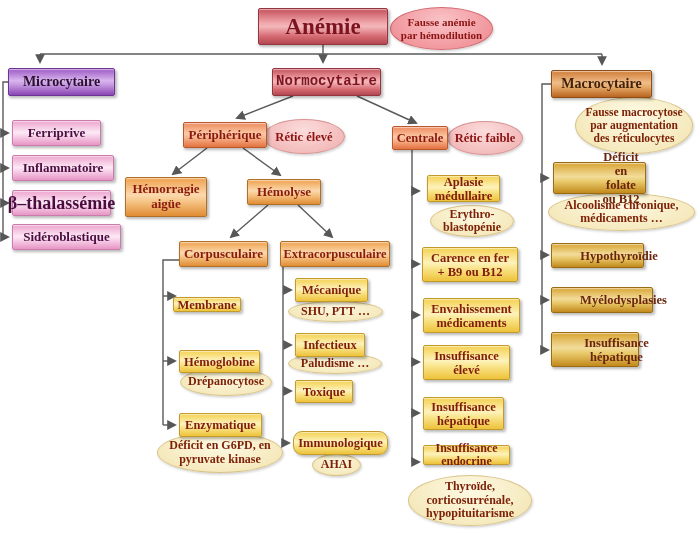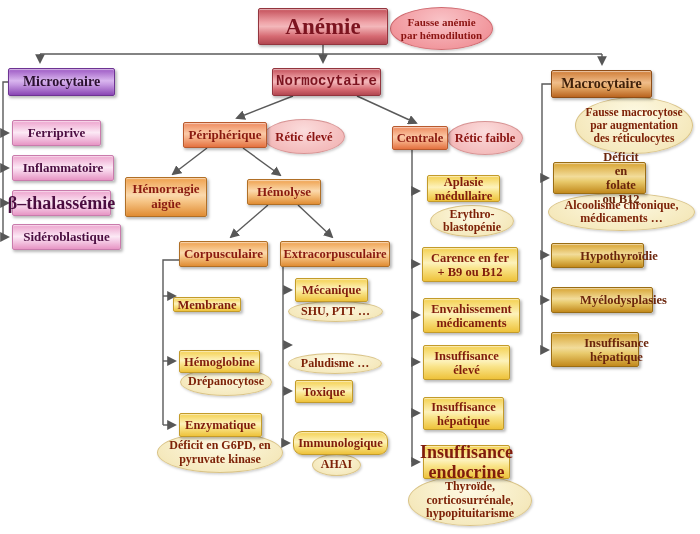--- a/index.html
+++ b/index.html
@@ -117,32 +117,33 @@
 
   <div class="node box c-yellow nw" style="left:173px;top:285px;width:68px;height:15px;font-size:12.5px;margin-top:12px;">Membrane</div>
   <div class="node ellipse e-cream nw" style="left:180px;top:368px;width:92px;height:28px;font-size:12px;">Drépanocytose</div>
   <div class="node box c-yellow nw" style="left:179px;top:350px;width:81px;height:23px;font-size:12.5px;">Hémoglobine</div>
   <div class="node ellipse e-cream" style="left:157px;top:432px;width:126px;height:41px;font-size:12px;">Déficit en G6PD, en pyruvate kinase</div>
   <div class="node box c-yellow nw" style="left:179px;top:413px;width:83px;height:24px;font-size:12.5px;">Enzymatique</div>
 
   <div class="node ellipse e-cream nw" style="left:288px;top:301px;width:95px;height:21px;font-size:12px;">SHU, PTT …</div>
   <div class="node box c-yellow nw" style="left:295px;top:278px;width:73px;height:24px;font-size:12.5px;">Mécanique</div>
   <div class="node ellipse e-cream nw" style="left:288px;top:353px;width:94px;height:21px;font-size:12px;">Paludisme …</div>
+  <div class="node box c-yellow nw" style="left:295px;top:333px;width:70px;height:24px;font-size:12.5px;">Infectieux</div>
   <div class="node box c-yellow nw" style="left:295px;top:380px;width:58px;height:23px;font-size:12.5px;">Toxique</div>
   <div class="node ellipse e-cream nw" style="left:312px;top:454px;width:49px;height:22px;font-size:12px;">AHAI</div>
   <div class="node box c-yellow nw" style="left:293px;top:431px;width:95px;height:24px;font-size:12.5px;border-radius:9px;">Immunologique</div>
 
   <div class="node ellipse e-cream" style="left:430px;top:205px;width:84px;height:32px;font-size:12px;">Erythro-blastopénie</div>
   <div class="node box c-yellow" style="left:427px;top:175px;width:73px;height:27px;font-size:12.5px;">Aplasie médullaire</div>
   <div class="node box c-yellow" style="left:422px;top:247px;width:96px;height:35px;font-size:12.5px;">Carence en fer + B9 ou B12</div>
   <div class="node box c-yellow" style="left:423px;top:298px;width:97px;height:35px;font-size:12.5px;">Envahissement médicaments</div>
   <div class="node box c-yellow" style="left:423px;top:345px;width:87px;height:35px;font-size:12.5px;">Insuffisance élevé</div>
   <div class="node box c-yellow" style="left:423px;top:397px;width:81px;height:33px;font-size:12.5px;">Insuffisance hépatique</div>
   <div class="node ellipse e-cream" style="left:408px;top:475px;width:124px;height:51px;font-size:12px;">Thyroïde, corticosurrénale, hypopituitarisme</div>
-  <div class="node box c-yellow" style="left:423px;top:445px;width:87px;height:34px;font-size:18px;">Insuffisance endocrine</div>
+  <div class="node box c-yellow" style="left:423px;top:445px;width:87px;height:20px;font-size:12px;">Insuffisance endocrine</div>
 
   <div class="node ellipse e-cream" style="left:575px;top:97px;width:118px;height:57px;font-size:11.5px;">Fausse macrocytose par augmentation des réticulocytes</div>
   <div class="node ellipse e-cream" style="left:548px;top:193px;width:147px;height:38px;font-size:12px;">Alcoolisme chronique, médicaments …</div>
   <div class="node box c-gold" style="left:553px;top:162px;width:93px;height:32px;font-size:12.5px;">Déficit en folate ou B12</div>
   <div class="node box c-gold nw" style="left:551px;top:243px;width:93px;height:25px;font-size:12.5px;">Hypothyroïdie</div>
   <div class="node box c-gold nw" style="left:551px;top:287px;width:102px;height:26px;font-size:12.5px;">Myélodysplasies</div>
   <div class="node box c-gold" style="left:551px;top:332px;width:88px;height:35px;font-size:12.5px;">Insuffisance hépatique</div>
 
 </div>
 

